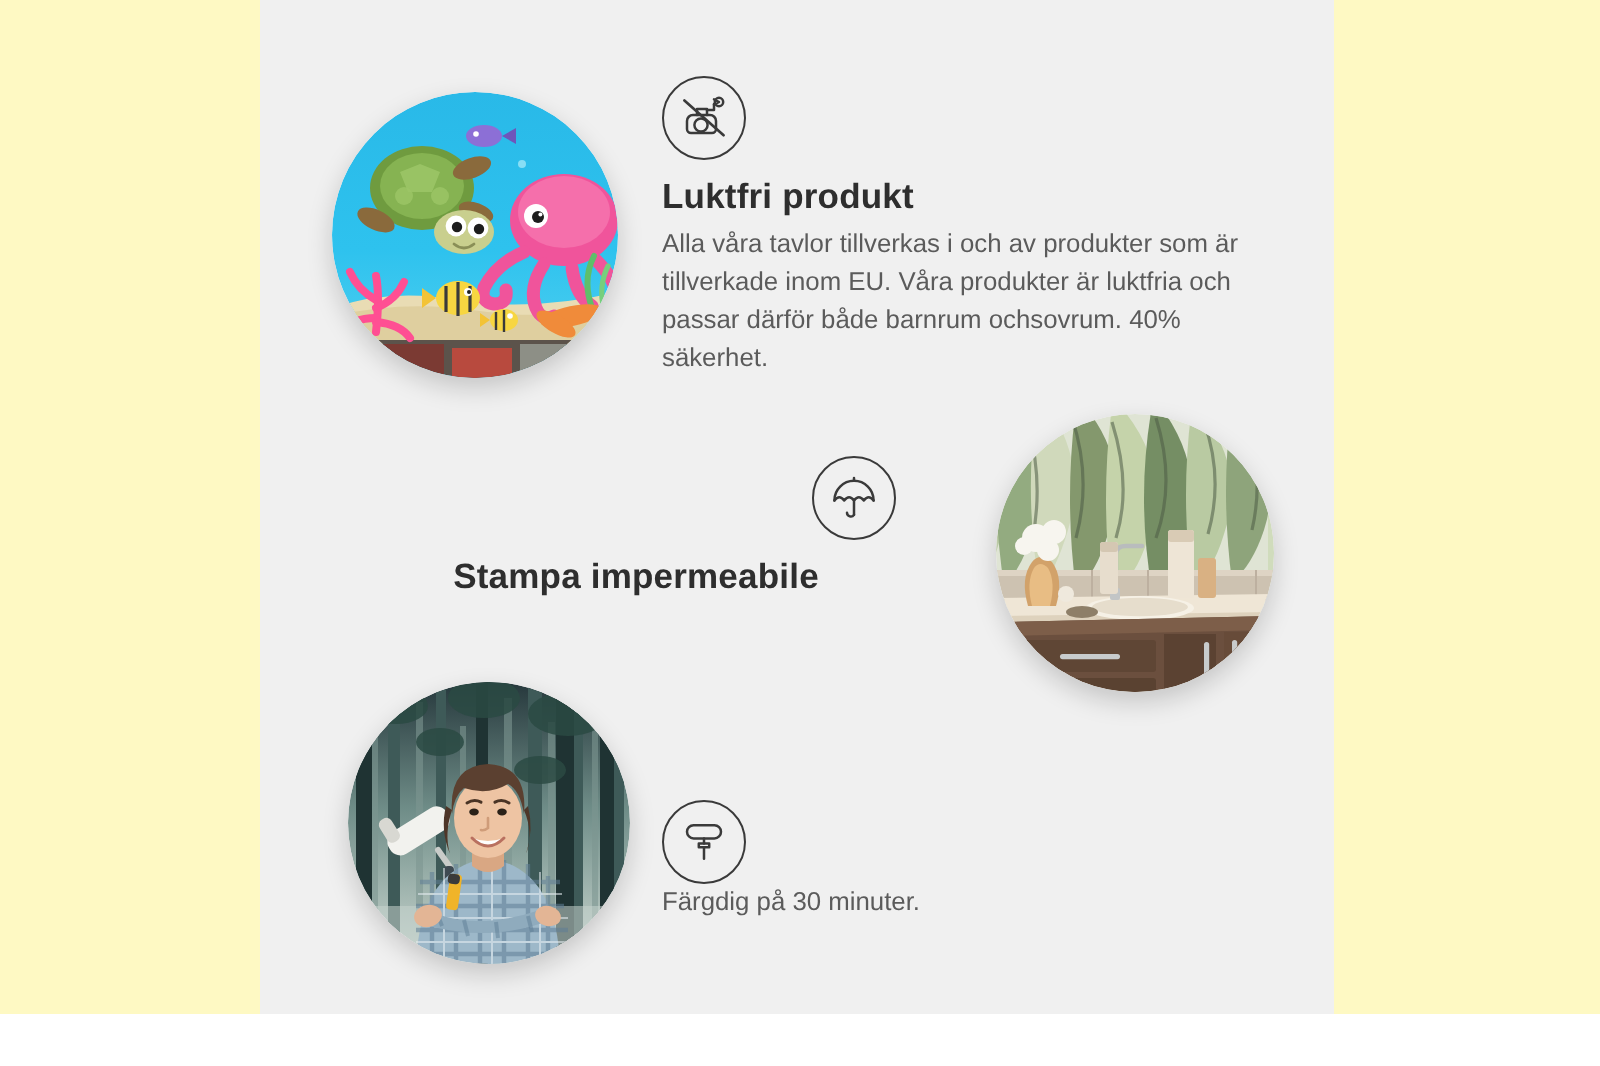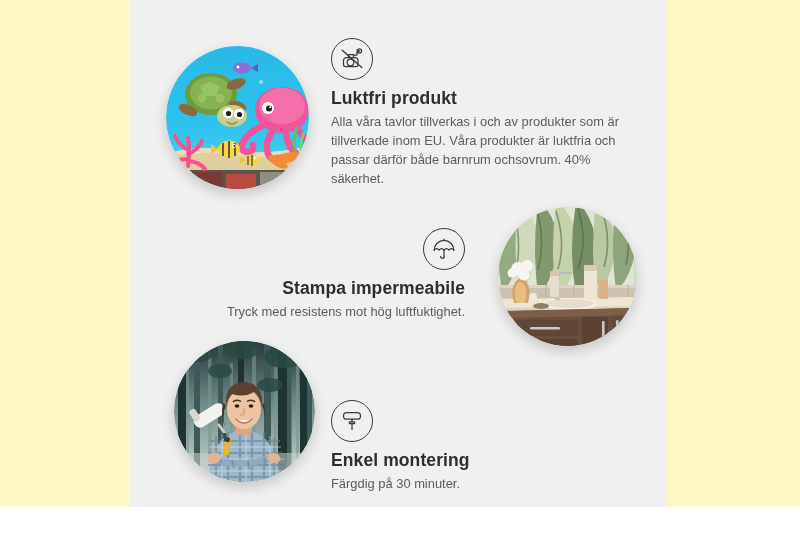--- a/index.html
+++ b/index.html
@@ -61,21 +61,21 @@
     overflow: hidden;
     box-shadow: 0 5px 13px rgba(0,0,0,0.18);
   }
   .photo svg { display: block; width: 100%; height: 100%; }
 
   
   #block-1 { left: 331px; top: 38px; width: 300px; }
   #photo-1 { left: 166px; top: 46px; width: 143px; height: 143px; }
 
   
-  #block-2 { left: 205px; top: 228px; width: 260px; text-align: right; }
+  #block-2 { left: 188px; top: 228px; width: 260px; text-align: center; }
   #block-2 .icon-circle { margin-left: auto; }
   #block-2 .feat-body { white-space: nowrap; }
   #photo-2 { left: 498px; top: 207px; width: 139px; height: 139px; }
 
   
   #block-3 { left: 331px; top: 400px; width: 280px; }
   #photo-3 { left: 174px; top: 341px; width: 141px; height: 141px; }
 </style>
 </head>
 <body>
@@ -275,21 +275,20 @@
     <div class="icon-circle">
       <svg width="26" height="26" viewBox="0 0 26 26" fill="none" stroke="#3a3a3a" stroke-width="1.25" stroke-linecap="round" stroke-linejoin="round">
         <path d="M3.2 14.2 a9.8 9.8 0 0 1 19.6 0"></path>
         <path d="M3.2 14.2 q2.45 -3.2 4.9 0 q2.45 -3.2 4.9 0 q2.45 -3.2 4.9 0 q2.45 -3.2 4.9 0"></path>
         <path d="M13 14.2 v7.2"></path>
         <path d="M13 21.4 a1.9 1.9 0 0 1 -3.5 -1"></path>
         <path d="M13 4.4 v-1.4"></path>
       </svg>
     </div>
     <div class="feat-title">Stampa impermeabile</div>
-    <div class="feat-body">Tryck med resistens mot hög luftfuktighet.</div>
   </div>
 
   <div class="photo" id="photo-3">
     <svg viewBox="0 0 141 141" xmlns="http://www.w3.org/2000/svg">
       <defs>
         <clipPath id="c3">
             <circle cx="70.5" cy="70.5" r="70.5"></circle>
           </clipPath>
         <linearGradient id="mist" x1="0" y1="0" x2="0" y2="1">
           <stop offset="0%" stop-color="#26383c"></stop>
@@ -404,17 +403,16 @@
 
   <div class="feature" id="block-3">
     <div class="icon-circle">
       <svg width="26" height="26" viewBox="0 0 26 26" fill="none" stroke="#3a3a3a" stroke-width="1.25" stroke-linecap="round" stroke-linejoin="round">
         <rect x="4.5" y="4.6" width="17" height="6.6" rx="3.3"></rect>
         <path d="M13 11.2 v2.6"></path>
         <path d="M10.4 13.8 h5.2 v1.8 h-5.2 z"></path>
         <path d="M13 15.6 v5.8"></path>
       </svg>
     </div>
-    <div class="feat-title">Enkel montering</div>
     <div class="feat-body">Färgdig på 30 minuter.</div>
   </div>
 
 </div>
 
 </body></html>

